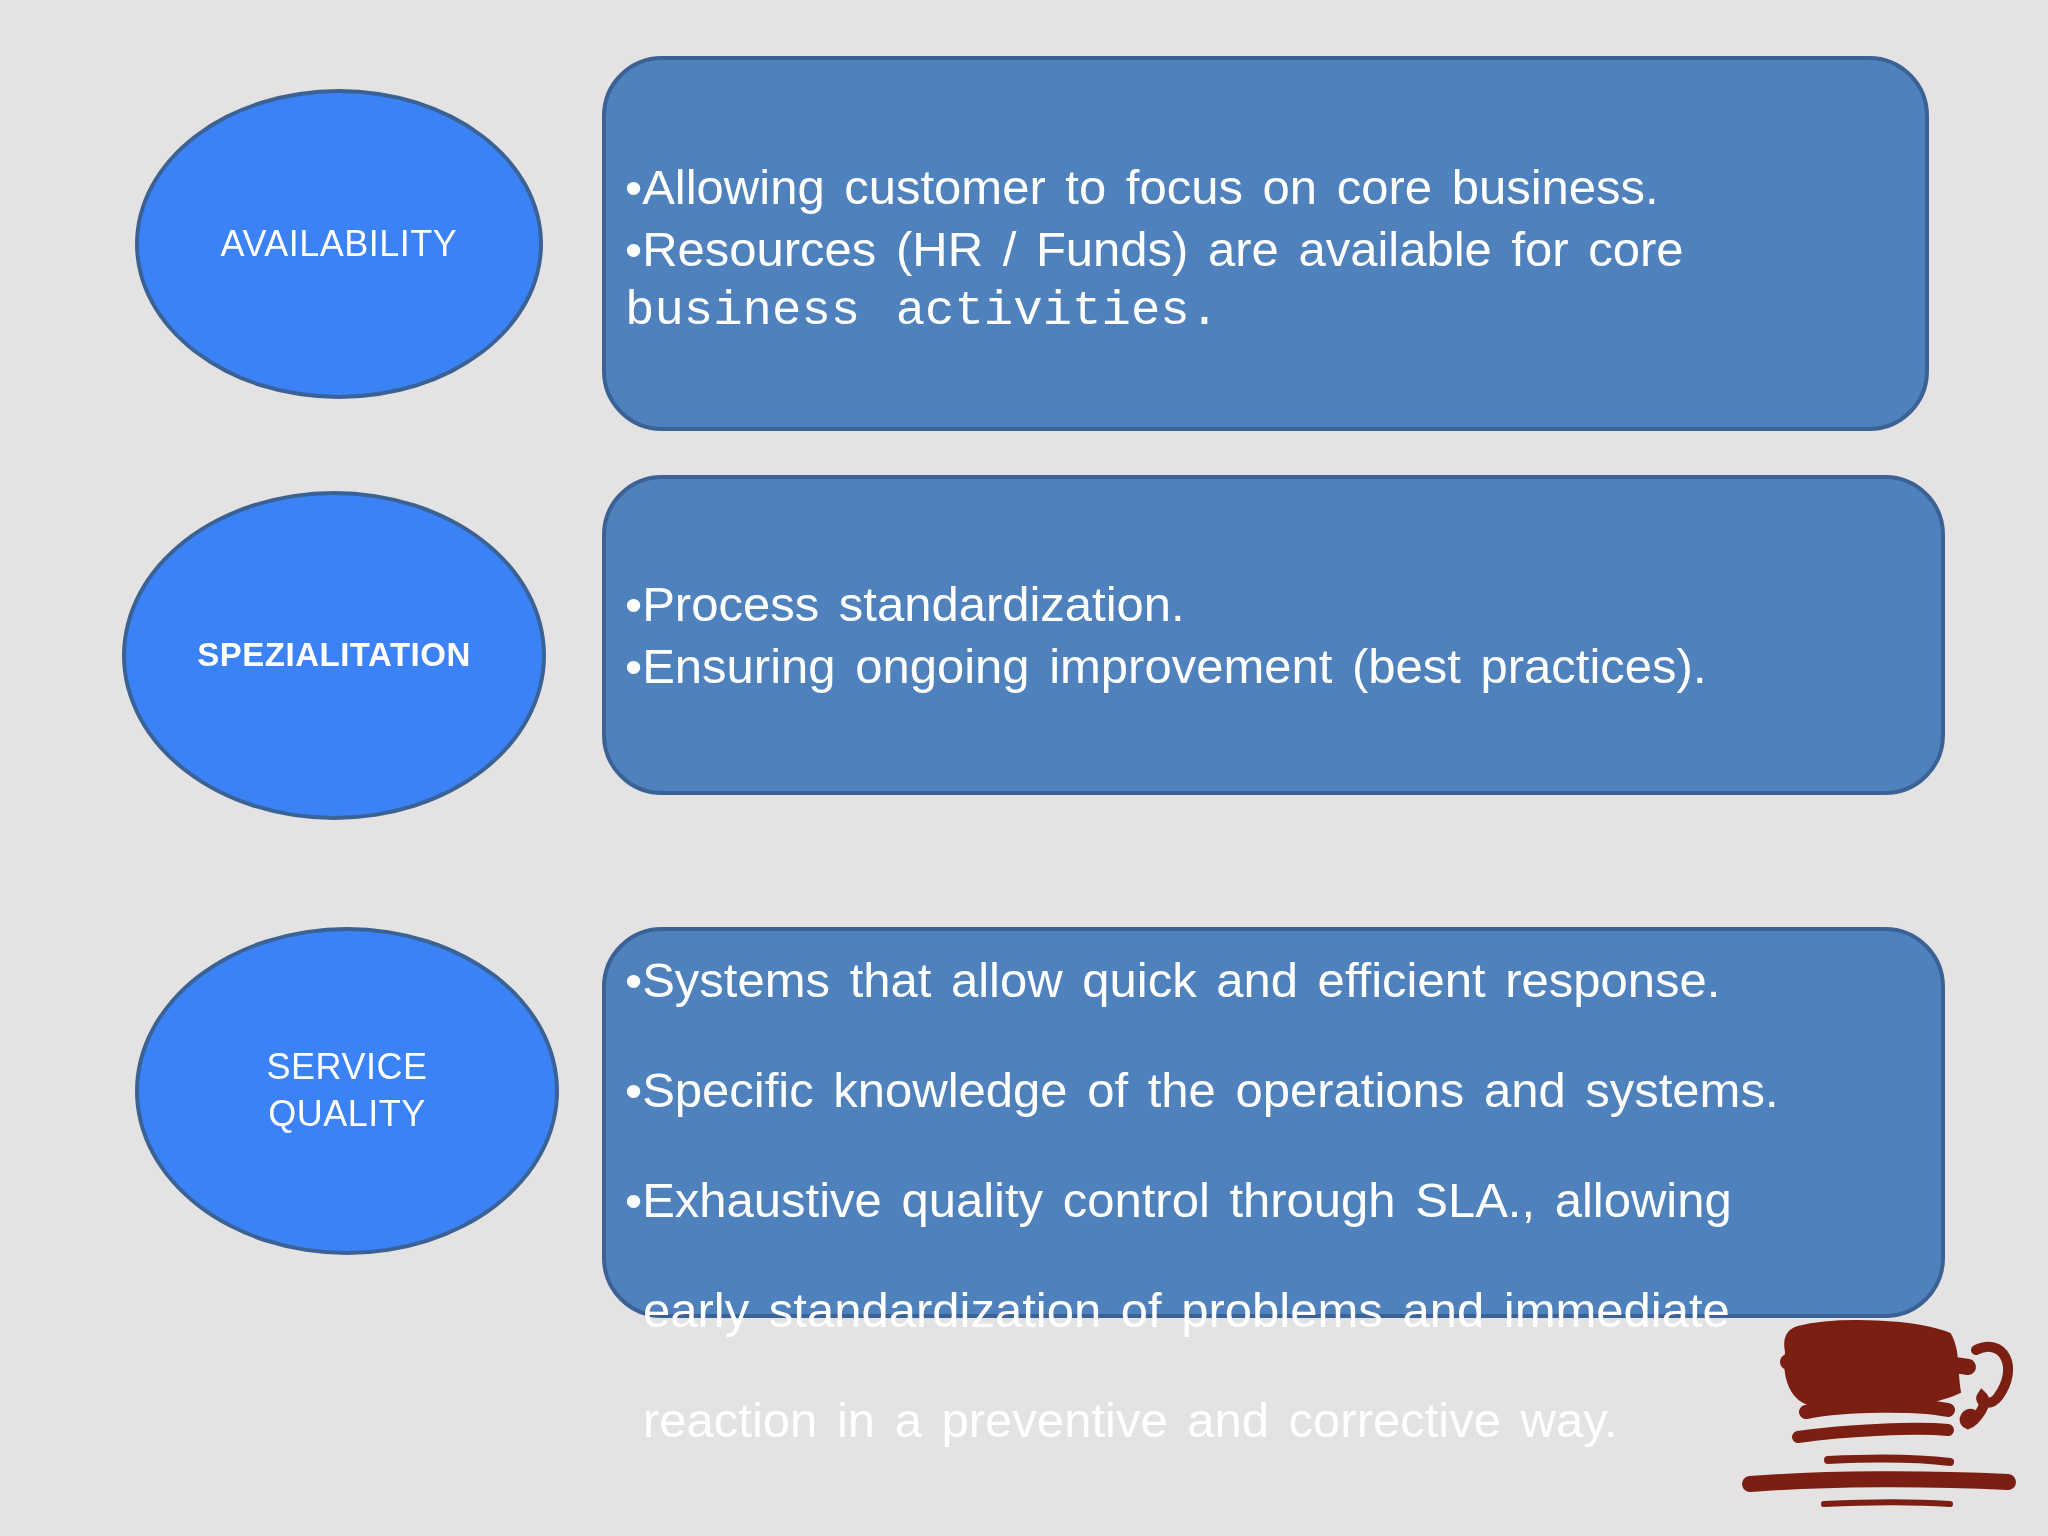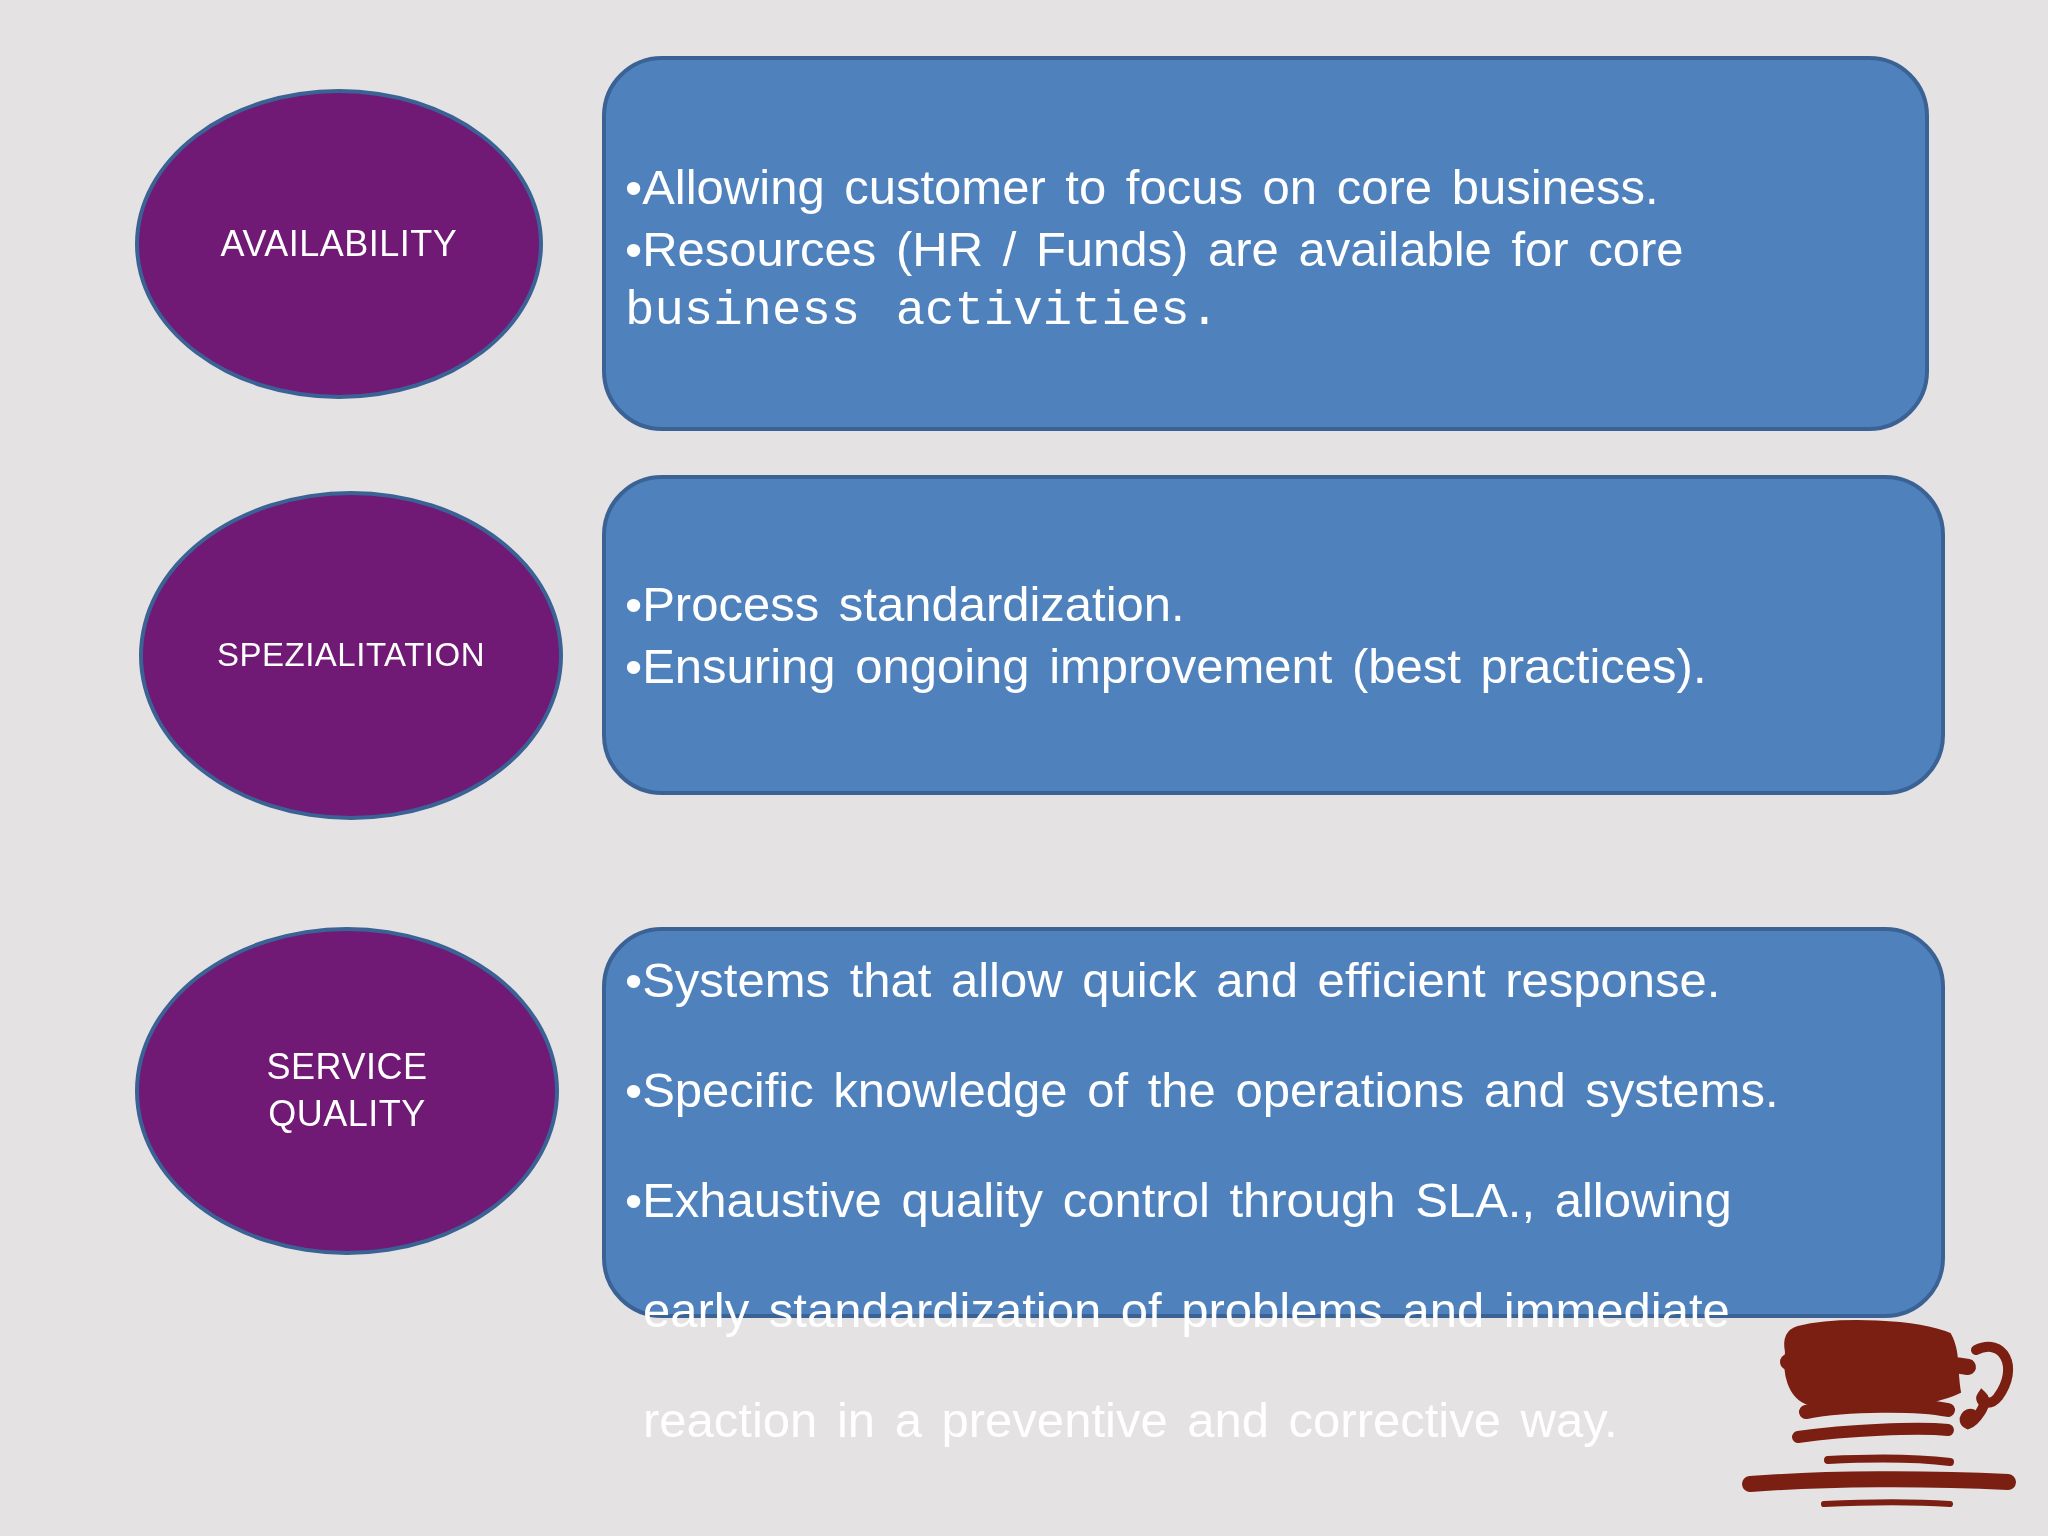--- a/index.html
+++ b/index.html
@@ -5,21 +5,21 @@
   html, body { margin: 0; padding: 0; }
   body {
     width: 2048px; height: 1536px;
     background: #e4e2e3;
     position: relative;
     overflow: hidden;
     font-family: "Liberation Sans", "DejaVu Sans", sans-serif;
   }
   .ellipse {
     position: absolute;
-    background: #701a75;
+    background: #3b82f6;
     border: 4px solid #3a6294;
     border-radius: 50%;
     box-sizing: border-box;
     display: flex; align-items: center; justify-content: center;
     color: #ffffff;
     text-align: center;
     font-size: 36px;
     line-height: 1.3;
   }
   .ellipse .label { white-space: pre-line; letter-spacing: 0.5px; }
@@ -33,21 +33,21 @@
     font-size: 49px;
     line-height: 62px;
     padding-left: 19px;
     padding-right: 30px;
     display: flex; flex-direction: column; justify-content: center;
   }
   .box .line { white-space: nowrap; word-spacing: 6px; }
   .box .line.cont { padding-left: 18px; }
   .box .line.cont0 { padding-left: 0; font-family: Liberation Mono, monospace; }
   #e1 { left: 135px; top: 89px; width: 408px; height: 310px; }
-  #e2 { left: 139px; top: 491px; width: 424px; height: 329px; }
+  #e2 { left: 122px; top: 491px; width: 424px; height: 329px; font-weight: bold; }
   #e3 { left: 135px; top: 927px; width: 424px; height: 328px; }
   #e2 .label { font-size: 33px; }
   #b1 { left: 602px; top: 56px; width: 1327px; height: 375px; justify-content: flex-start; padding-top: 96px; }
   #b2 { left: 602px; top: 475px; width: 1343px; height: 320px; }
   #b3 { left: 602px; top: 927px; width: 1343px; height: 391px; justify-content: flex-start; padding-top: 18px; gap: 48px; }
   #logo { position: absolute; left: 1728px; top: 1312px; width: 290px; height: 200px; }
 </style>
 </head>
 <body>
 

